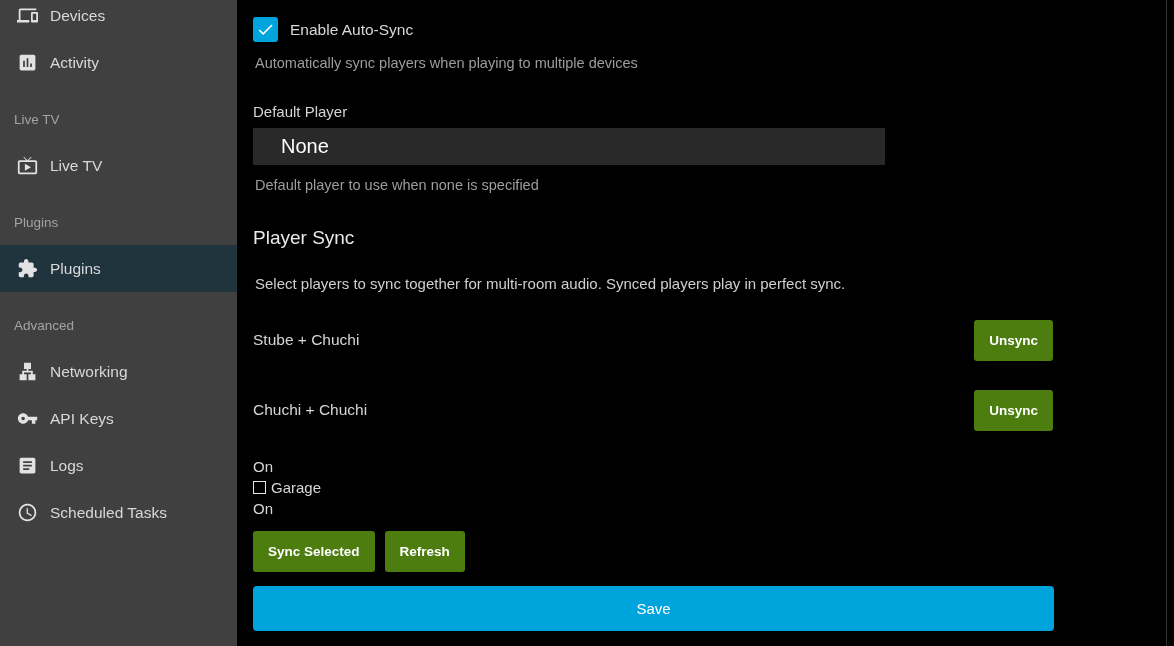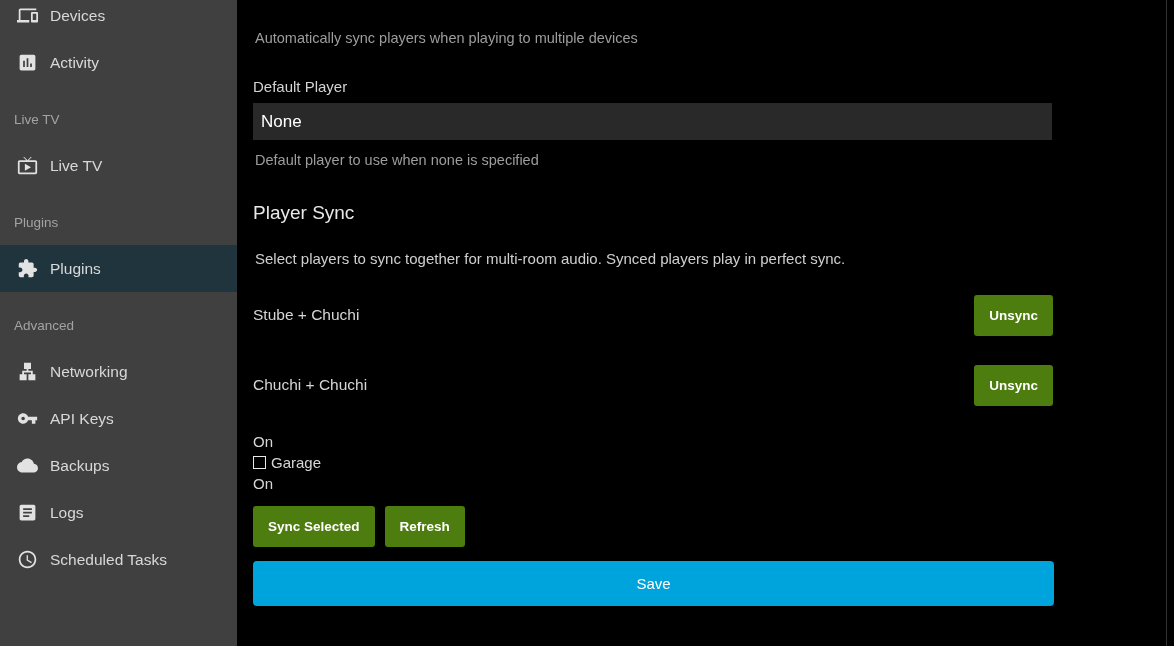--- a/index.html
+++ b/index.html
@@ -68,26 +68,26 @@
     margin-top:13px;
     padding-left:2px;
     font-size:14.5px;
     color:#9d9d9d;
   }
 
   .field-label { margin-top:32px; font-size:15px; color:#d4d4d4; }
 
   .select {
     margin-top:8px;
-    width:799px; height:37px;
+    width:632px; height:37px;
     background:#292929;
     color:#fff;
-    font-size:17px;
+    font-size:20px;
     line-height:37px;
-    padding:0 8px;
+    padding:0 28px;
     cursor:pointer;
   }
   .select-help {
     margin-top:12px;
     padding-left:2px;
     font-size:14.5px;
     color:#9d9d9d;
   }
 
   h2.section-title {
@@ -220,28 +220,20 @@
 
     <div class="nav-item">
       <span class="nav-icon">
         <svg viewBox="0 0 24 24">
             <path d="M12.65 10C11.83 7.67 9.61 6 7 6c-3.31 0-6 2.69-6 6s2.69 6 6 6c2.61 0 4.83-1.67 5.65-4H17v4h4v-4h2v-4H12.65zM7 14c-1.1 0-2-.9-2-2s.9-2 2-2 2 .9 2 2-.9 2-2 2z"></path>
           </svg>
       </span>
       <span>API Keys</span>
     </div>
 
-    <div class="nav-item">
-      <span class="nav-icon">
-        <svg viewBox="0 0 24 24">
-            <path d="M19.35 10.04C18.67 6.59 15.64 4 12 4 9.11 4 6.6 5.64 5.35 8.04 2.34 8.36 0 10.91 0 14c0 3.31 2.69 6 6 6h13c2.76 0 5-2.24 5-5 0-2.64-2.05-4.78-4.65-4.96z"></path>
-          </svg>
-      </span>
-      <span>Backups</span>
-    </div>
 
     <div class="nav-item">
       <span class="nav-icon">
         <svg viewBox="0 0 24 24">
             <path d="M19 3H5c-1.1 0-2 .9-2 2v14c0 1.1.9 2 2 2h14c1.1 0 2-.9 2-2V5c0-1.1-.9-2-2-2zm-5 14H7v-2h7v2zm3-4H7v-2h10v2zm0-4H7V7h10v2z"></path>
           </svg>
       </span>
       <span>Logs</span>
     </div>
 
@@ -253,20 +245,28 @@
       </span>
       <span>Scheduled Tasks</span>
     </div>
 
   </div>
 </div>
 
 <div class="main">
   <div class="content">
 
+    <div class="checkbox-row">
+      <span class="cbox">
+        <svg viewBox="0 0 24 24">
+            <path d="M9 16.2L4.8 12l-1.4 1.4L9 19 21 7l-1.4-1.4z" fill="#fff"></path>
+          </svg>
+      </span>
+      <span class="cbox-label">Enable Auto-Sync</span>
+    </div>
     <div class="field-help">Automatically sync players when playing to multiple devices</div>
 
     <div class="field-label">Default Player</div>
     <div class="select">None</div>
     <div class="select-help">Default player to use when none is specified</div>
 
     <h2 class="section-title">Player Sync</h2>
     <div class="section-desc">Select players to sync together for multi-room audio. Synced players play in perfect sync.</div>
 
     <div class="sync-group">

